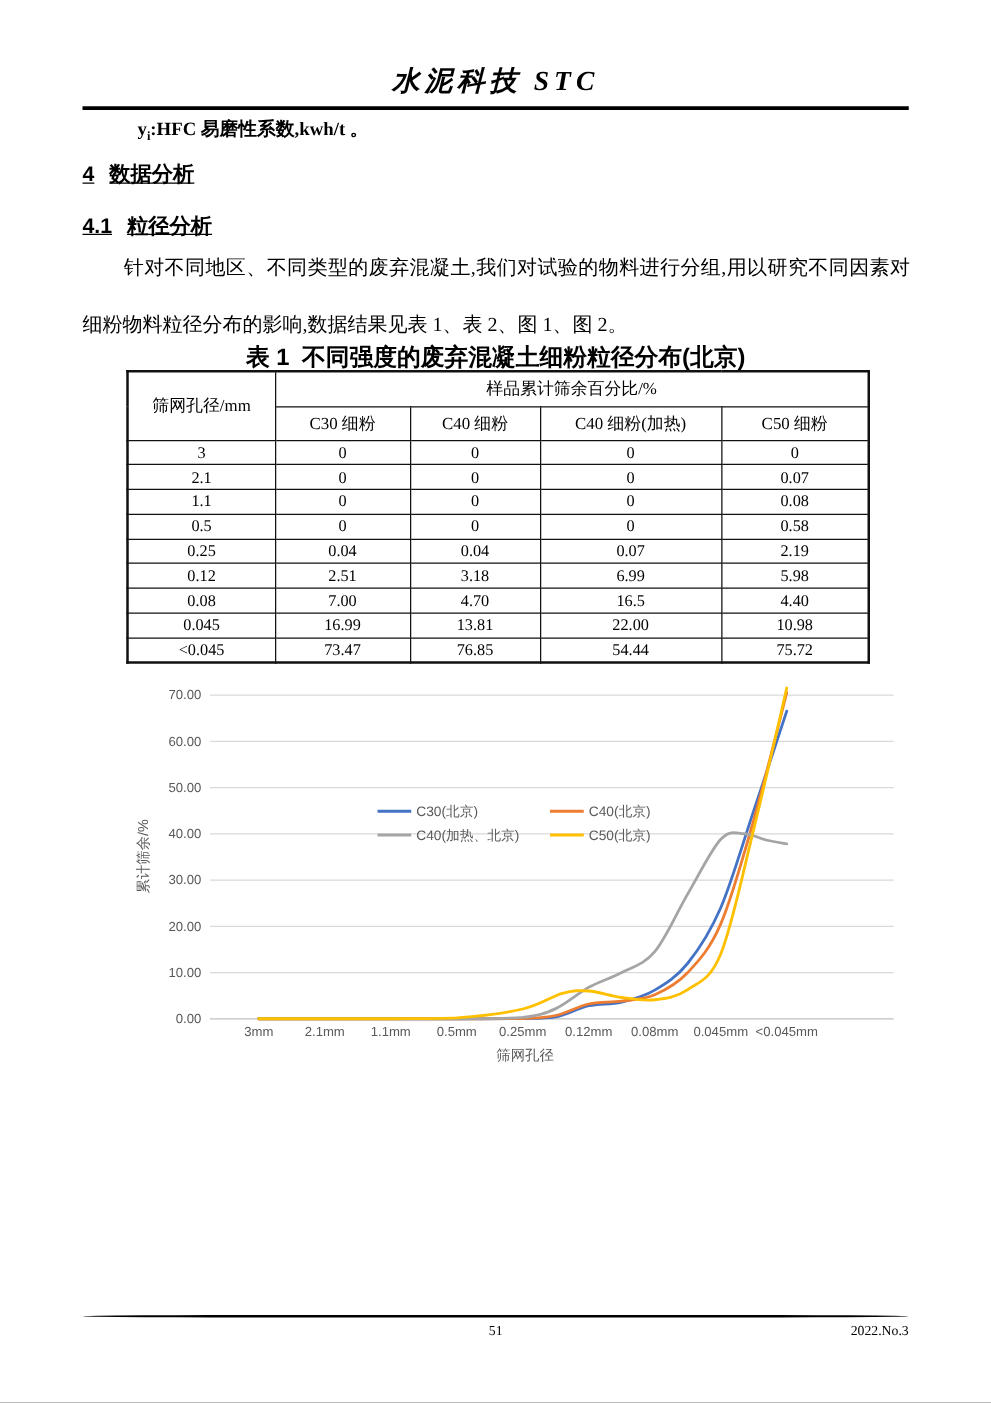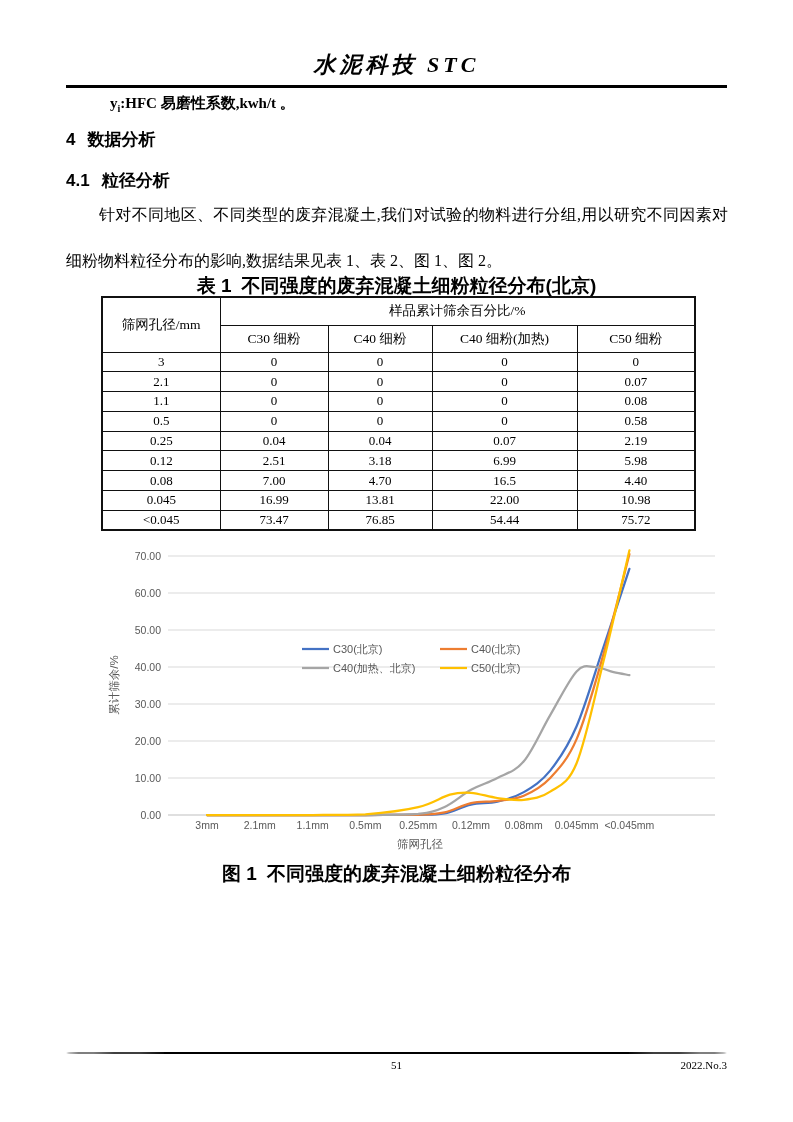--- a/index.html
+++ b/index.html
@@ -13,20 +13,21 @@
     position:absolute; top:50px; left:0; width:100%;
     text-align:center; font-size:22px; font-style:italic;
     letter-spacing:4px; font-weight:bold;
   }
   .header-rule { position:absolute; top:85px; left:66px; width:661px; height:3px; background:#000; }
   .var-note { position:absolute; top:94px; left:110px; font-size:15px;font-weight:bold; }
   .var-note sub { font-size:10px; }
   .sec-heading {
     position:absolute; left:66px; font-size:17px; font-weight:bold;
     font-family:"Liberation Sans","DejaVu Sans",sans-serif;
+    text-decoration:underline;
   }
   .sec-4 { top:128px; }
   .sec-41 { top:169px;text-align:right; }
   .sec-heading .num { margin-right:12px; }
   .body-para {
     position:absolute; left:66px; width:662px; font-size:16px;
     line-height:46px; text-indent:33px; text-align:justify;
   }
   .para-1 { top:192px; }
   .caption {
@@ -198,20 +199,19 @@
         <text x="228" y="108" font-size="11" fill="#595959" class="chart-text">C30(北京)</text>
         <line x1="335" y1="104" x2="362" y2="104" stroke="#ED7D31" stroke-width="2.25"></line>
         <text x="366" y="108" font-size="11" fill="#595959" class="chart-text">C40(北京)</text>
         <line x1="197" y1="123" x2="224" y2="123" stroke="#A5A5A5" stroke-width="2.25"></line>
         <text x="228" y="127" font-size="11" fill="#595959" class="chart-text">C40(加热、北京)</text>
         <line x1="335" y1="123" x2="362" y2="123" stroke="#FFC000" stroke-width="2.25"></line>
         <text x="366" y="127" font-size="11" fill="#595959" class="chart-text">C50(北京)</text>
       </svg>
   </div>
 
-  <div class="caption fig-caption"><span class="cap-label">图 1</span><span>不同强度的废弃混凝土细粉粒径分布</span></div>
 
 
   <div class="footer-rule"></div>
   <div class="footer-page">51</div>
   <div class="footer-issue">2022.No.3</div>
 
 </div>
 
 </body></html>

